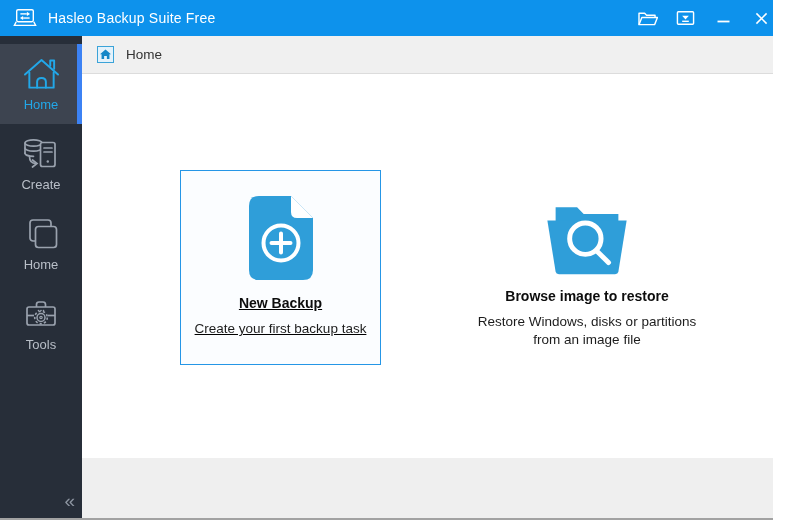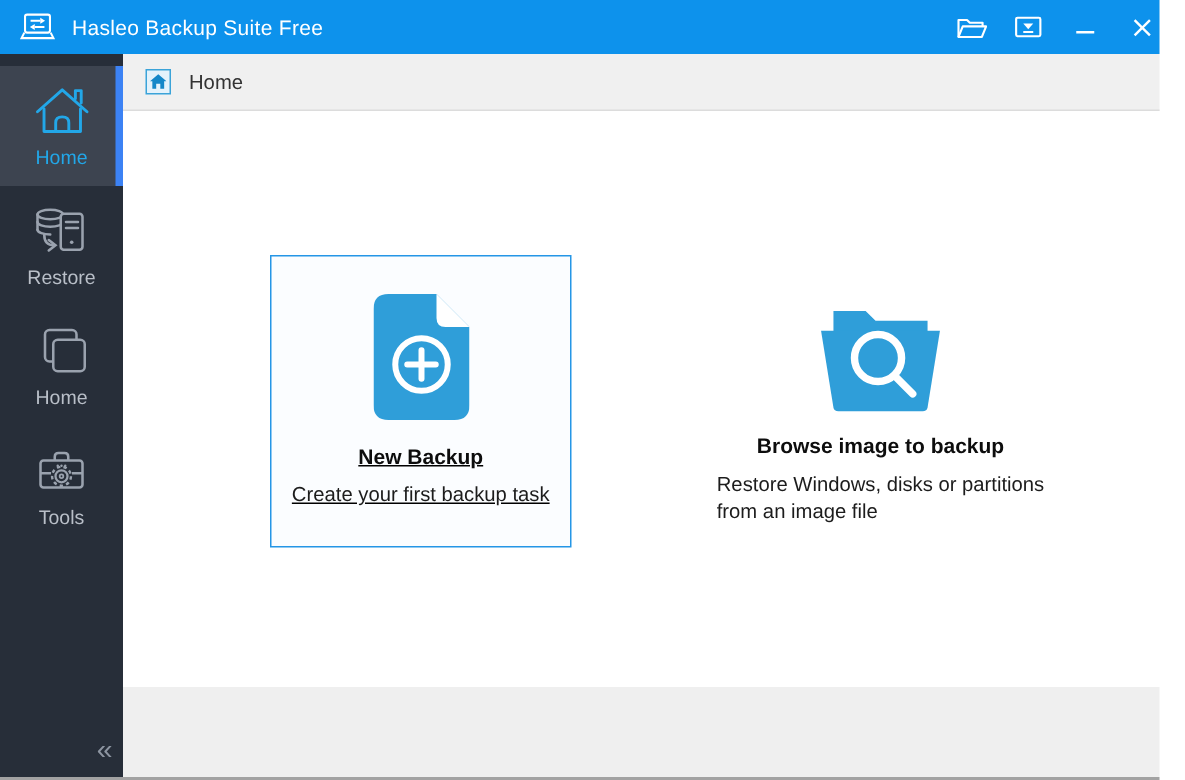--- a/index.html
+++ b/index.html
@@ -66,21 +66,21 @@
     position:absolute; left:98px; top:95px; width:201px; height:195px;
     border:1px solid var(--c-card-border,#2596e6); background:var(--c-card-bg,#fbfdff);
     display:flex; flex-direction:column; align-items:center; padding-top:25px; cursor:pointer;text-decoration:underline;
   }
   .card-browse{
     position:absolute; left:380px; top:95px; width:250px; height:195px;
     display:flex; flex-direction:column; align-items:center; padding-top:34px; cursor:pointer;
   }
   .blue-glyph{ color:var(--c-doc-blue,#2f9ed9); }
   .card-title{ margin-top:11px; font-size:14px; font-weight:bold; color:#0d0d0d; }
-  .card-sub{ margin-top:9px; font-size:13.5px; color:#1c1c1c; text-align:left; line-height:18px; }
+  .card-sub{ margin-top:9px; font-size:13.5px; color:#1c1c1c; text-align:center; line-height:18px; }
   .card-browse .card-title{ margin-top:9px; }
 
   
   .footer{
     position:absolute; left:82px; bottom:0; width:708px; height:60px;
     background:var(--c-footer-bg,#efefef);
   }
 </style>
 </head>
 <body>
@@ -153,21 +153,21 @@
             <path d="M2 12 A8.5 3.2 0 0 0 19 12"></path>
             <path d="M2 17.2 A8.5 3.2 0 0 0 10.5 20.3"></path>
             <rect x="17.5" y="6.5" width="14.5" height="24" rx="2" fill="var(--c-sidebar,#272e39)"></rect>
             <path d="M21 12 H29"></path>
               <path d="M21 16 H29"></path>
             <circle cx="24.8" cy="25.5" r="1.2" fill="currentColor" stroke="none"></circle>
             <path d="M6.5 20.5 Q6.5 27.5 13 27.5"></path>
             <path d="M9.5 24 L14 27.5 L9.5 31"></path>
           </svg>
         </span>
-        <span>Restore</span>
+        <span>Create</span>
       </div>
 
       <div class="nav-item">
         <span class="ni-icon">
           <svg width="36" height="36" viewBox="0 0 36 36" fill="none" stroke="currentColor" stroke-width="1.7">
             <rect x="7" y="4" width="21" height="21" rx="3"></rect>
             <rect x="12.5" y="10.5" width="21" height="21" rx="3" fill="var(--c-sidebar,#272e39)"></rect>
           </svg>
         </span>
         <span>Home</span>
@@ -221,21 +221,21 @@
 
     <div class="card-browse">
       <span class="blue-glyph">
         <svg width="86" height="71" viewBox="0 0 104 86">
           <path d="M14 4 H40 L48 12 H90 V26 H14 Z" fill="currentColor"></path>
           <path d="M4 20 H100 L90 82 Q89.5 85 86 85 H18 Q14.5 85 14 82 Z" fill="currentColor"></path>
           <circle cx="50" cy="42" r="19" fill="none" stroke="#fff" stroke-width="6"></circle>
           <path d="M63.5 56.5 L78 71" stroke="#fff" stroke-width="6" stroke-linecap="round"></path>
         </svg>
       </span>
-      <div class="card-title">Browse image to backup</div>
+      <div class="card-title">Browse image to restore</div>
       <div class="card-sub">
         <div>Restore Windows, disks or partitions</div>
         <div>from an image file</div>
       </div>
     </div>
 
   </div>
 
   <div class="footer"></div>
 

